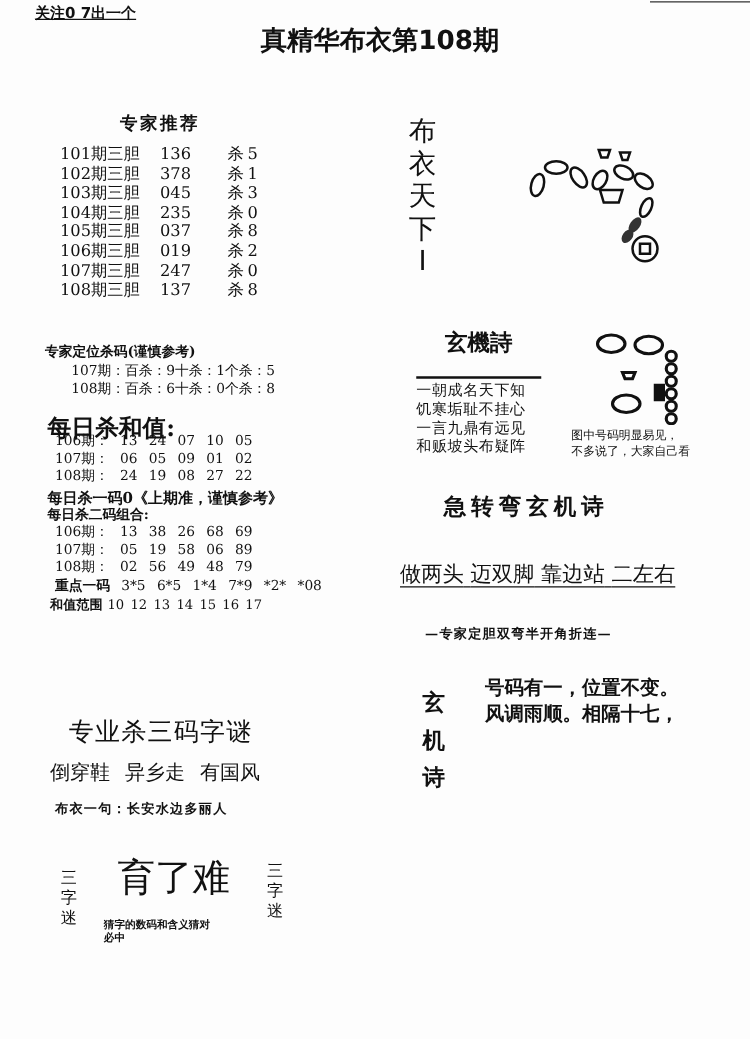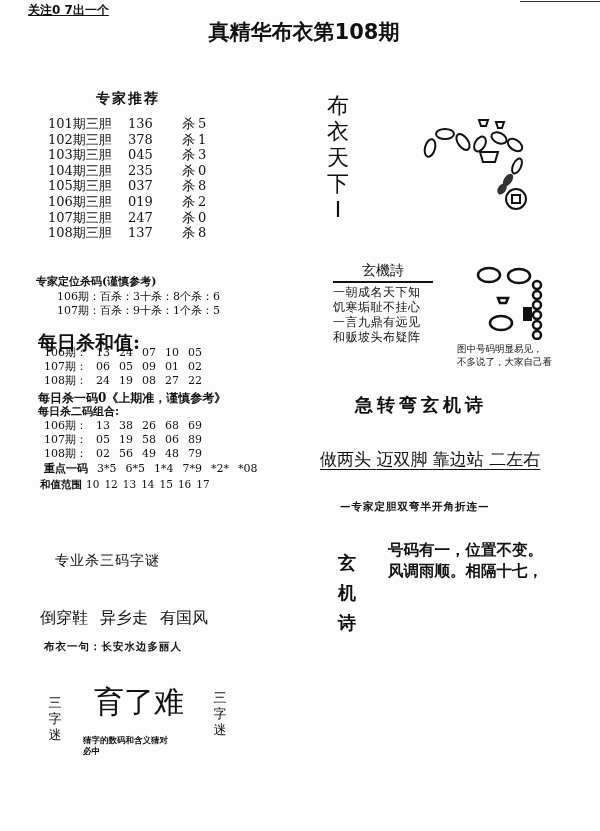--- a/index.html
+++ b/index.html
@@ -23,29 +23,29 @@
   .hd-title { left:38px; top:314px; font-size:19px;margin-top:16px; }
   .hd-rows { left:44px; top:346px; }
   .yima { left:38px; top:390px; font-size:12px; }
   .erma-title { left:38px; top:405px; }
   .erma-rows { left:44px; top:419px; }
   .key { left:44px; top:462px; }
   .range { left:40px; top:477px; }
   .mono-row span { display:inline-block; margin-right:9px; }
   .bu-vert { left:325px; top:93px; font-size:22px; line-height:26px; width:26px; text-align:center; font-family:"DejaVu Sans", sans-serif; }
   .xj-box { left:333px; top:262px; width:100px; }
-  .xj-title { text-align:center; font-size:14px; font-weight:normal; border-bottom:2px solid #111; padding-bottom:1px; }
+  .xj-title { text-align:center; font-size:18px; font-weight:bold; border-bottom:2px solid #111; padding-bottom:15px; }
   .xj-lines { font-size:12px; line-height:15px; margin-top:2px; letter-spacing:0.5px; }
   .img-note { left:457px; top:342px; font-size:9.5px; line-height:13px; }
   .ji-wrap { left:355px; top:393px; font-size:18px; letter-spacing:4px; }
   .phrases { left:320px; top:448px; font-size:17px; text-decoration:underline; text-decoration-thickness:1px; text-underline-offset:4px; font-family:"DejaVu Sans", sans-serif; }
   .tagline { left:340px; top:500px; font-size:10.5px; font-weight:bold; letter-spacing:1px; }
   .xj-vert { left:336px; top:548px; font-size:18px; line-height:30px; font-weight:bold; width:22px; text-align:center; font-family:"DejaVu Sans", sans-serif; }
   .poem { left:388px; top:540px; font-size:15.5px; line-height:21px; font-weight:bold; font-family:"DejaVu Sans", sans-serif; }
-  .riddle-title { left:55px; top:552px; font-size:14px; letter-spacing:1px; font-family:Liberation Mono, monospace; }
+  .riddle-title { left:55px; top:572px; font-size:20px; letter-spacing:1px; font-family:Liberation Mono, monospace; }
   .riddle-words { left:40px; top:608px; font-size:16px; font-family:"DejaVu Sans", sans-serif; }
   .riddle-words span { margin-right:12px; }
   .riddle-hint { left:44px; top:640px; font-size:10.5px; font-weight:bold; letter-spacing:1px; }
   .sanzi-l { left:47px; top:695px; font-size:13px; line-height:16px; width:16px; text-align:center; font-family:"DejaVu Sans", sans-serif; }
   .sanzi-r { left:212px; top:690px; font-size:13px; line-height:16px; width:16px; text-align:center; font-family:"DejaVu Sans", sans-serif; }
   .big-riddle { left:94px; top:682px; font-size:30px; font-family:"DejaVu Sans", sans-serif; }
   .big-hint { left:83px; top:735px; font-size:8.5px; line-height:11px; width:90px; font-weight:bold; }
   svg.art { position:absolute; }
 </style>
 </head>
@@ -62,22 +62,22 @@
   <div class="exp-row"><span class="c-period">103期三胆</span><span class="c-nums">045</span><span class="c-kill">杀</span><span class="c-kv">3</span></div>
   <div class="exp-row"><span class="c-period">104期三胆</span><span class="c-nums">235</span><span class="c-kill">杀</span><span class="c-kv">0</span></div>
   <div class="exp-row"><span class="c-period">105期三胆</span><span class="c-nums">037</span><span class="c-kill">杀</span><span class="c-kv">8</span></div>
   <div class="exp-row"><span class="c-period">106期三胆</span><span class="c-nums">019</span><span class="c-kill">杀</span><span class="c-kv">2</span></div>
   <div class="exp-row"><span class="c-period">107期三胆</span><span class="c-nums">247</span><span class="c-kill">杀</span><span class="c-kv">0</span></div>
   <div class="exp-row"><span class="c-period">108期三胆</span><span class="c-nums">137</span><span class="c-kill">杀</span><span class="c-kv">8</span></div>
 </div>
 
 <div class="abs sec bold pos-title">专家定位杀码(谨慎参考)</div>
 <div class="abs sec pos-rows">
-  <div>106期：百杀：3十杀：8个杀：6</div>
   <div>107期：百杀：9十杀：1个杀：5</div>
+  <div>108期：百杀：6十杀：0个杀：8</div>
 </div>
 
 <div class="abs bold hd-title">每日杀和值:</div>
 <div class="abs sec hd-rows">
   <div class="mono-row"><span>106期：</span><span>13</span><span>24</span><span>07</span><span>10</span><span>05</span></div>
   <div class="mono-row"><span>107期：</span><span>06</span><span>05</span><span>09</span><span>01</span><span>02</span></div>
   <div class="mono-row"><span>108期：</span><span>24</span><span>19</span><span>08</span><span>27</span><span>22</span></div>
 </div>
 
 <div class="abs bold yima">每日杀一码0《上期准，谨慎参考》</div>

